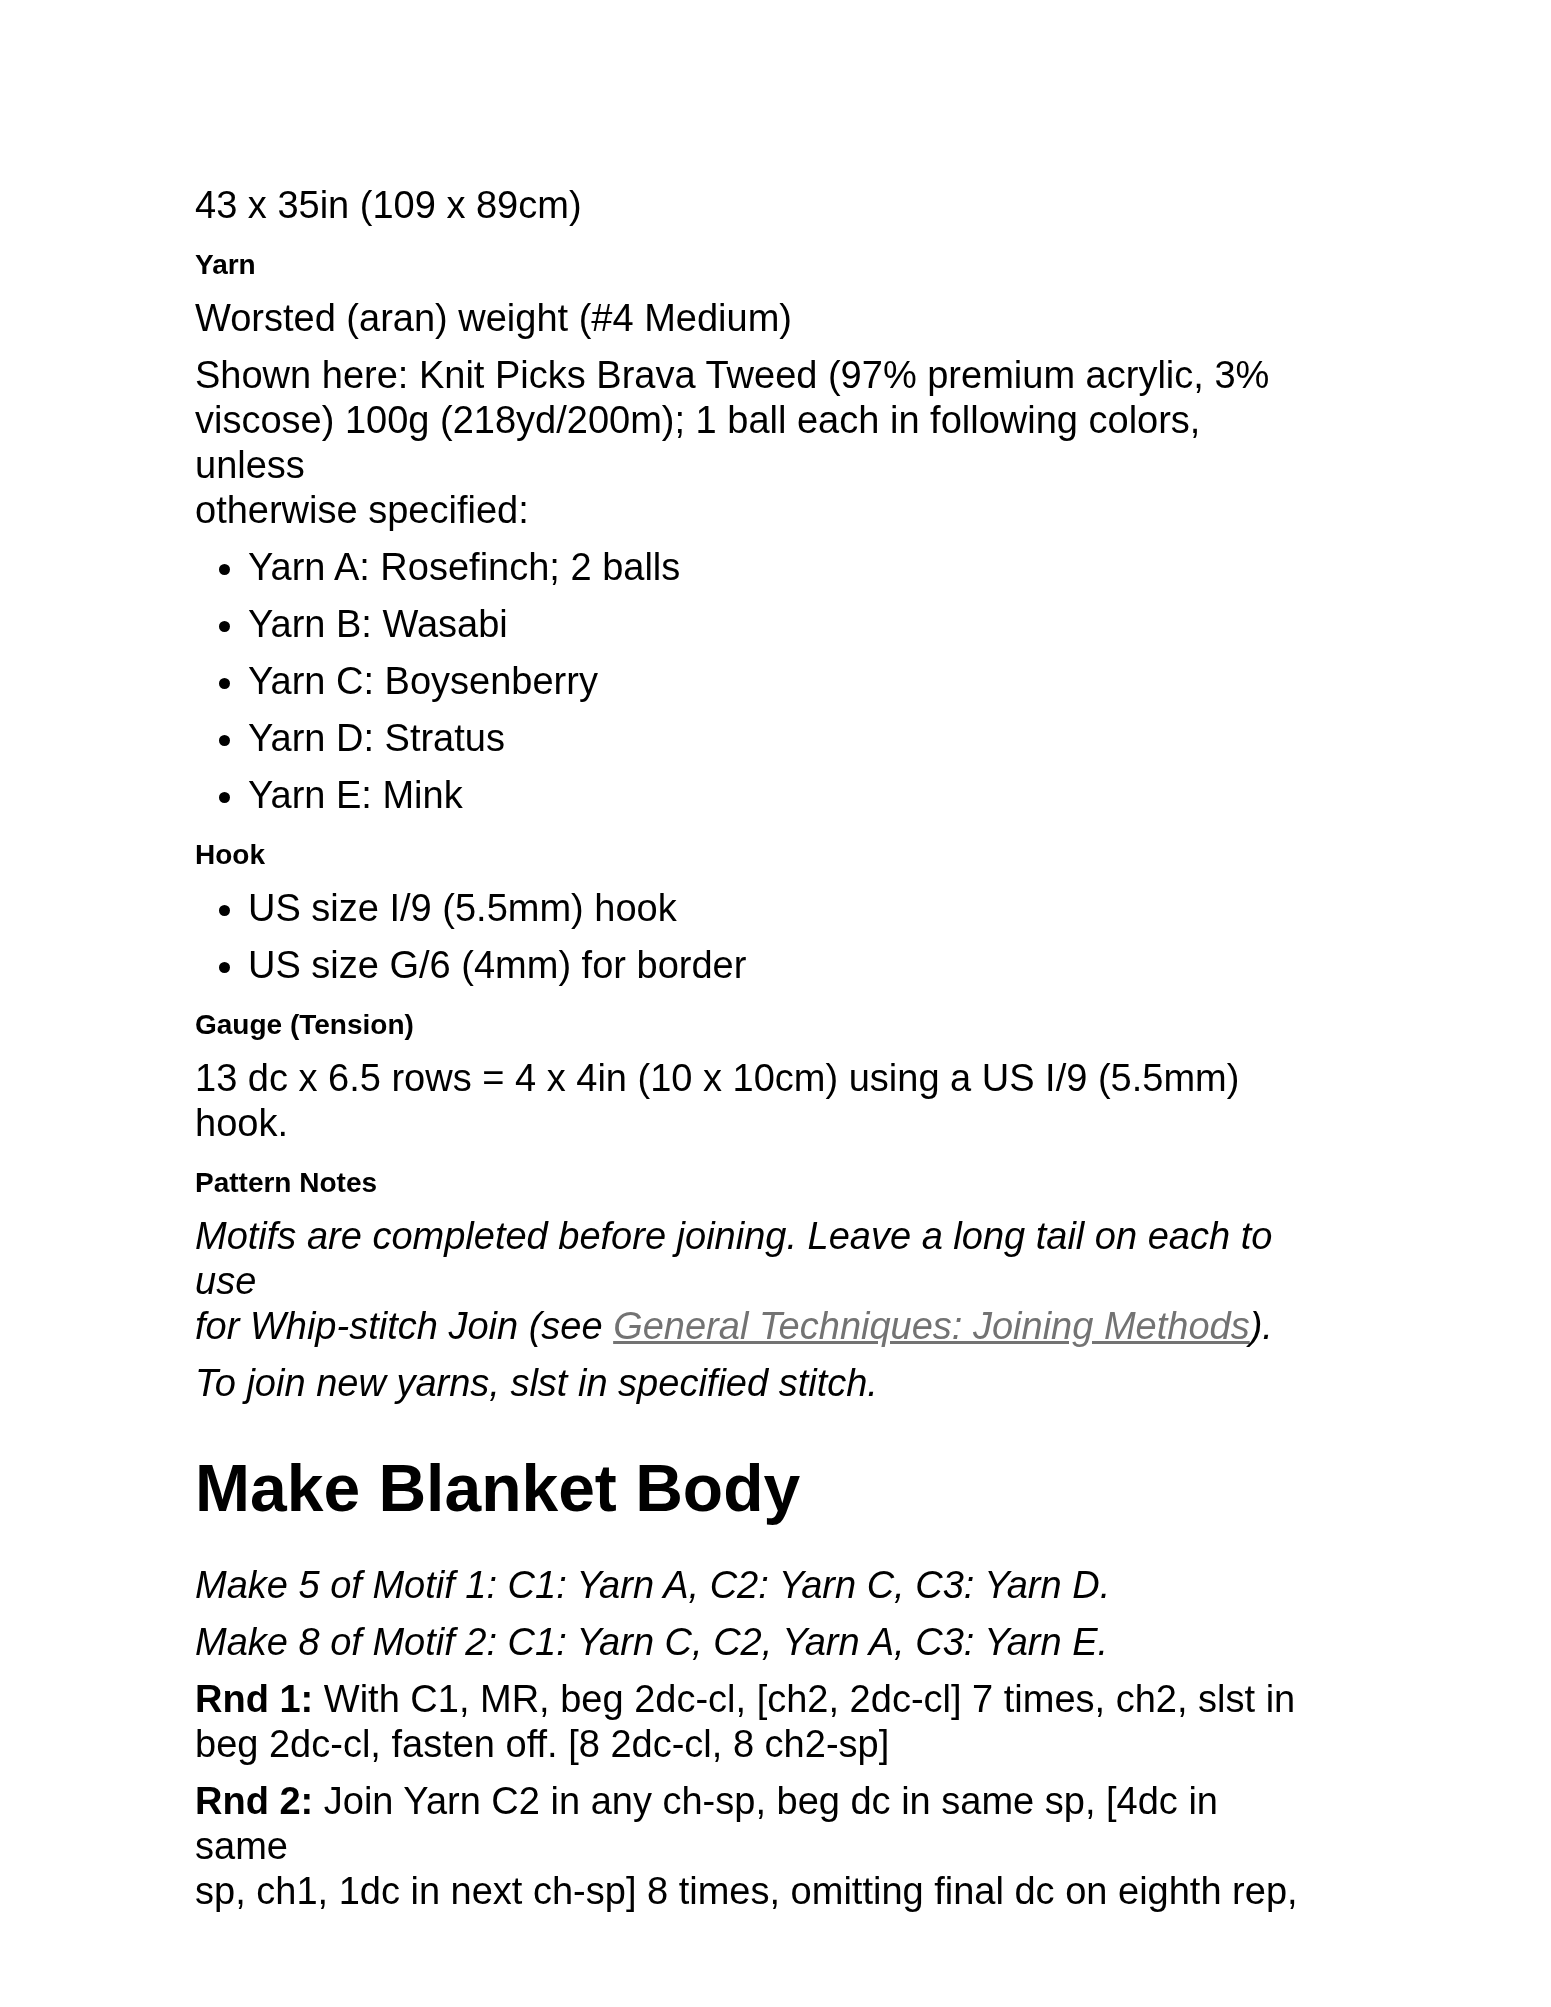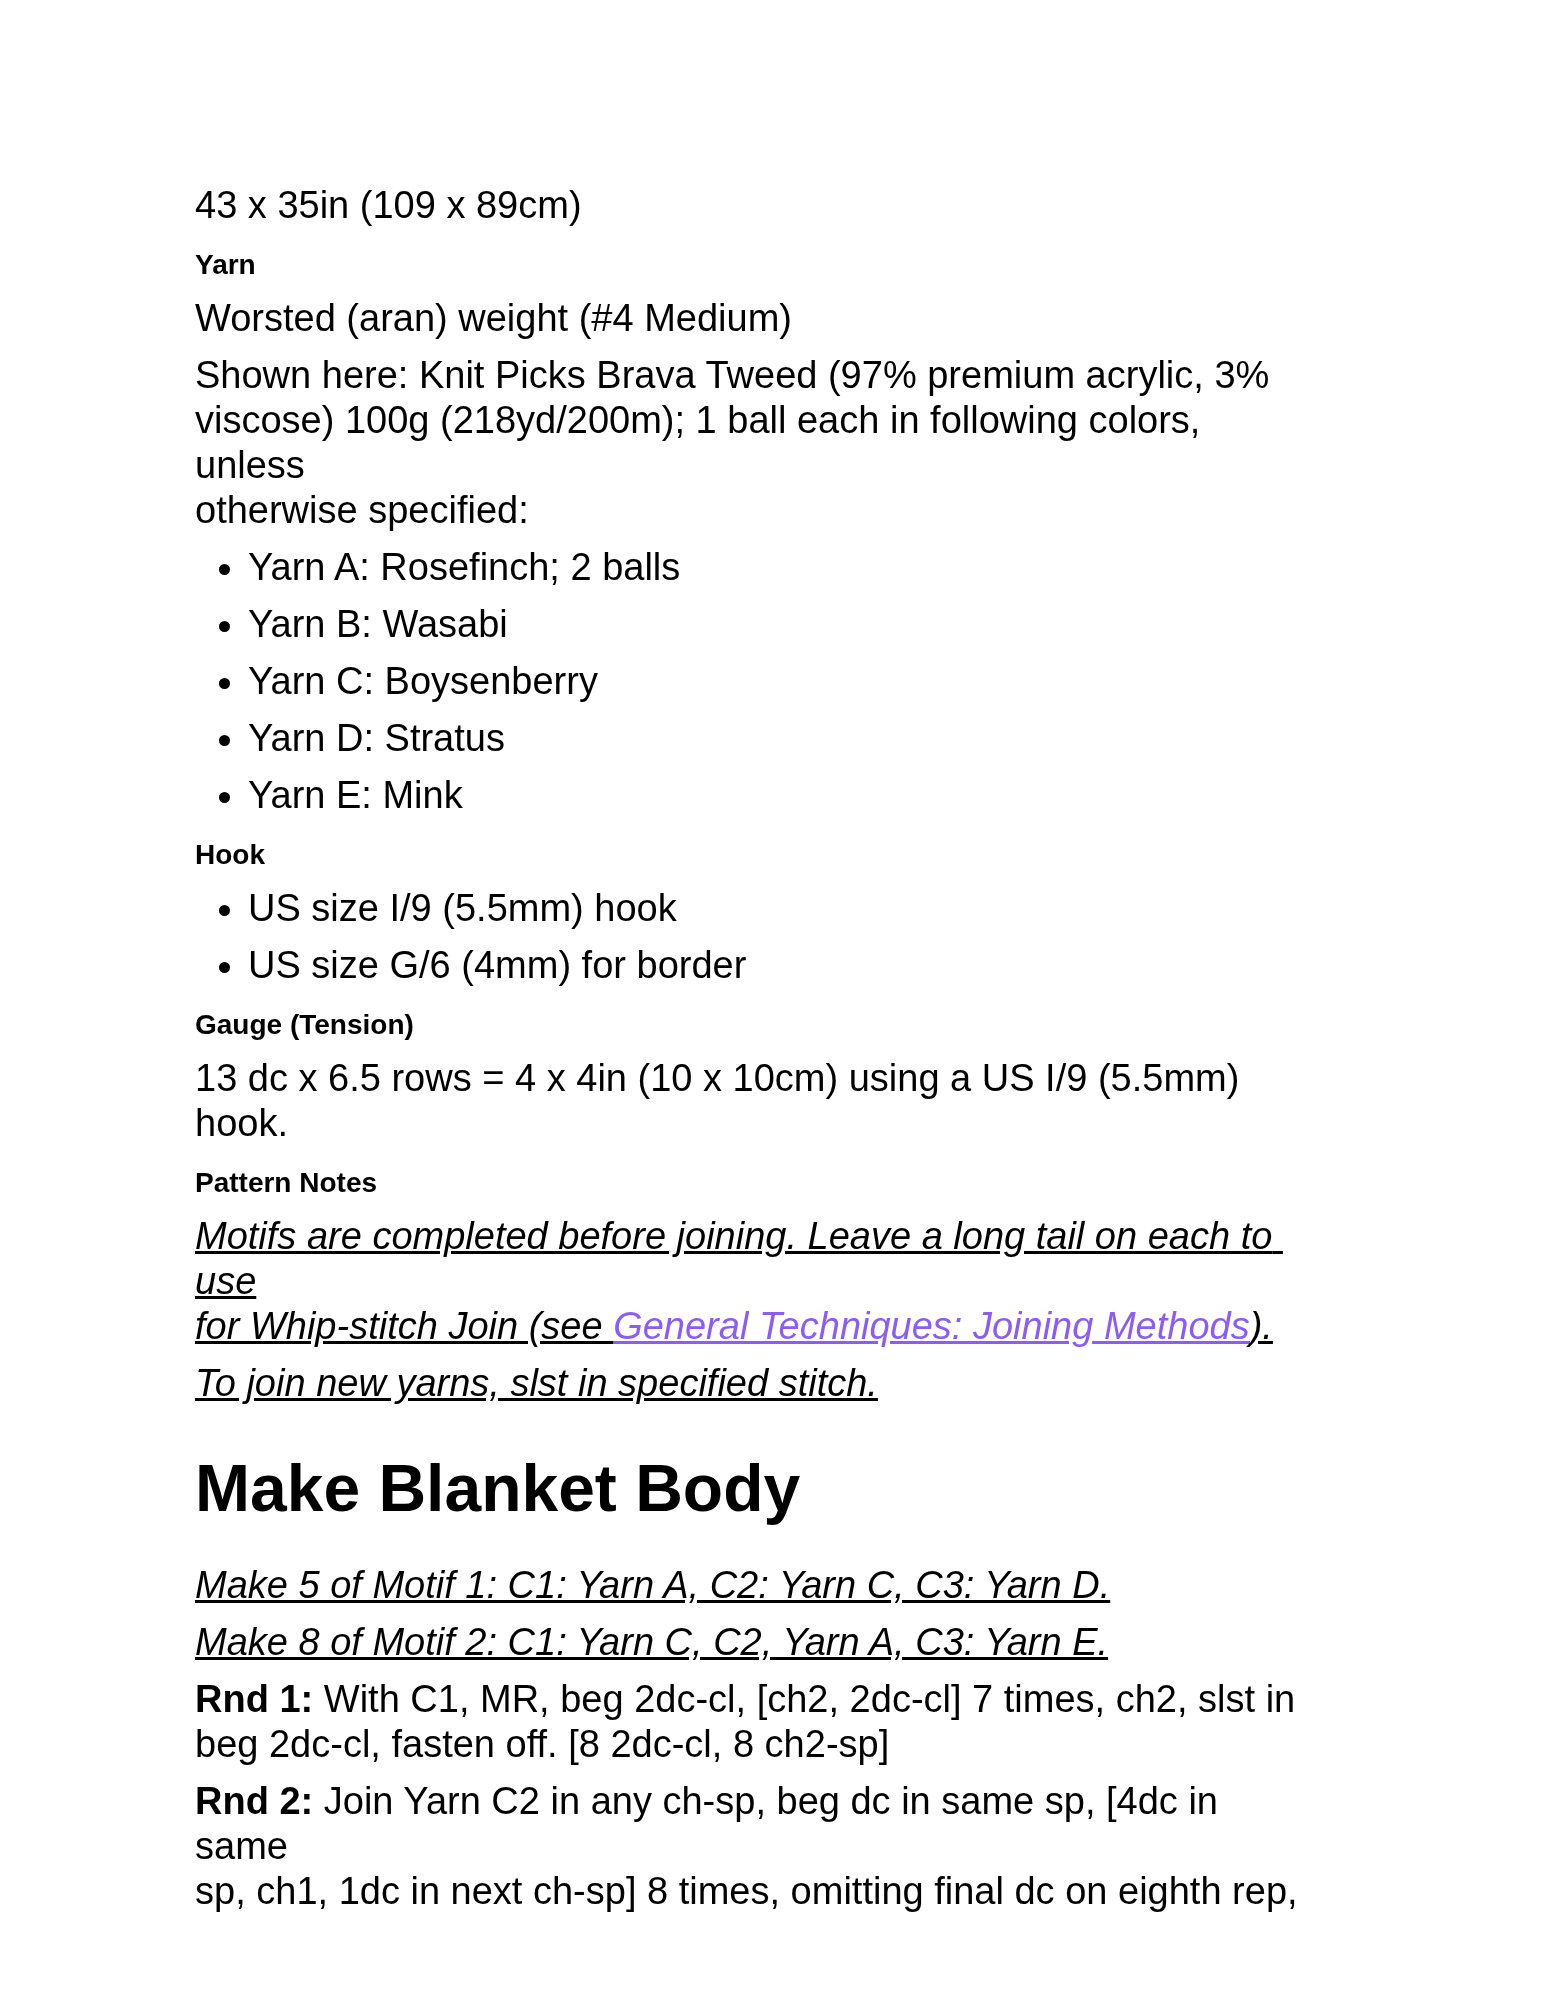--- a/index.html
+++ b/index.html
@@ -44,24 +44,23 @@
     margin: 0 0 12px 0;
     padding: 0 0 0 53px;
     list-style: disc outside;
   }
   li {
     margin: 0 0 12px 0;
     line-height: 45px;
   }
   .italic {
     font-style: italic;
-    text-decoration: underline;
   }
   a.doc-link {
-    color: #8b5cf6;
+    color: #737373;
     text-decoration: underline;
     cursor: pointer;
   }
   strong {
     font-weight: bold;
   }
 </style>
 </head>
 <body>
 

